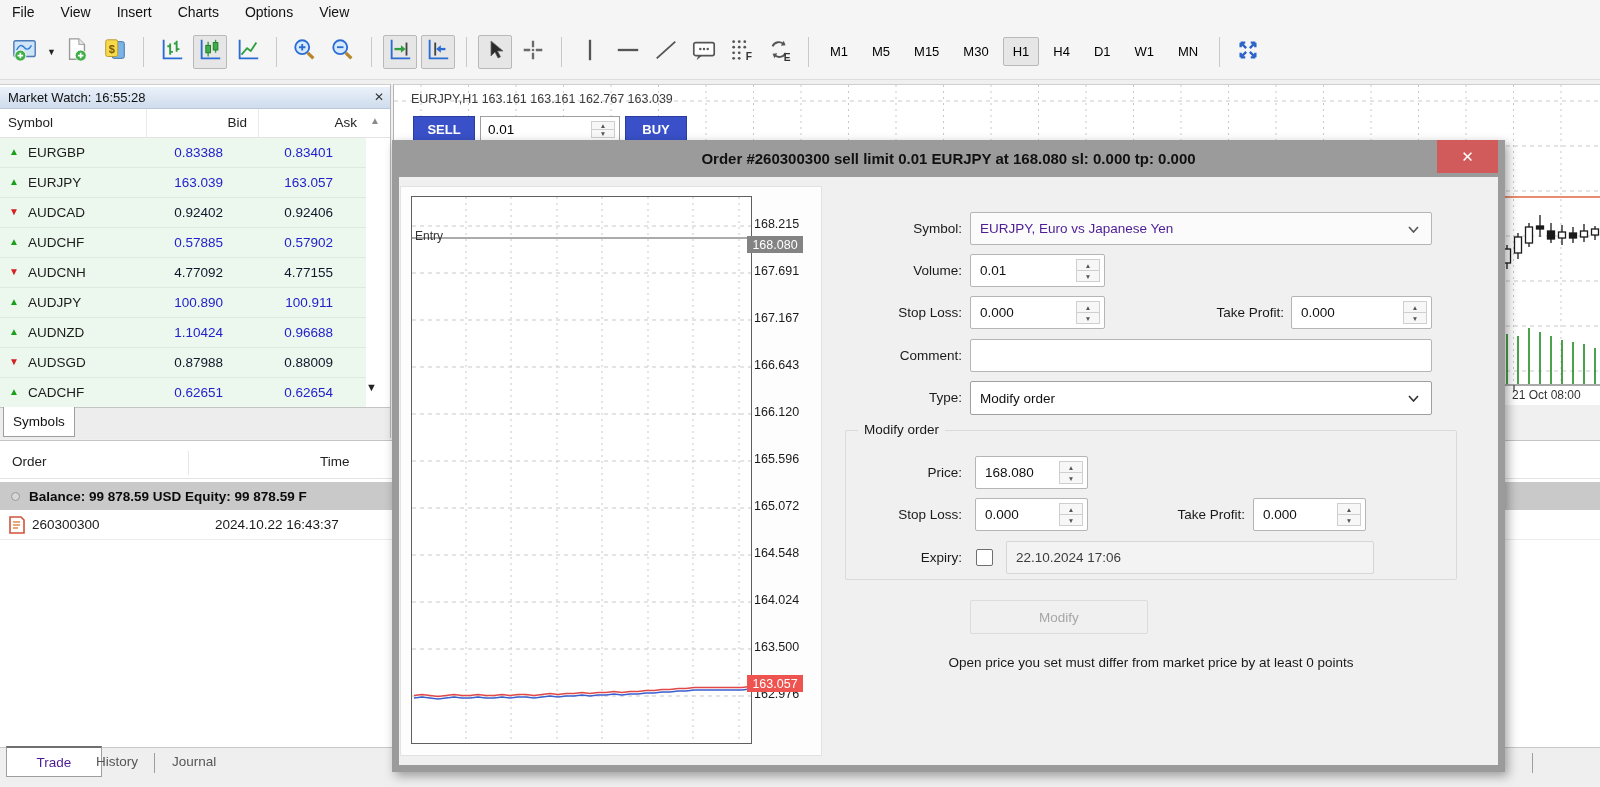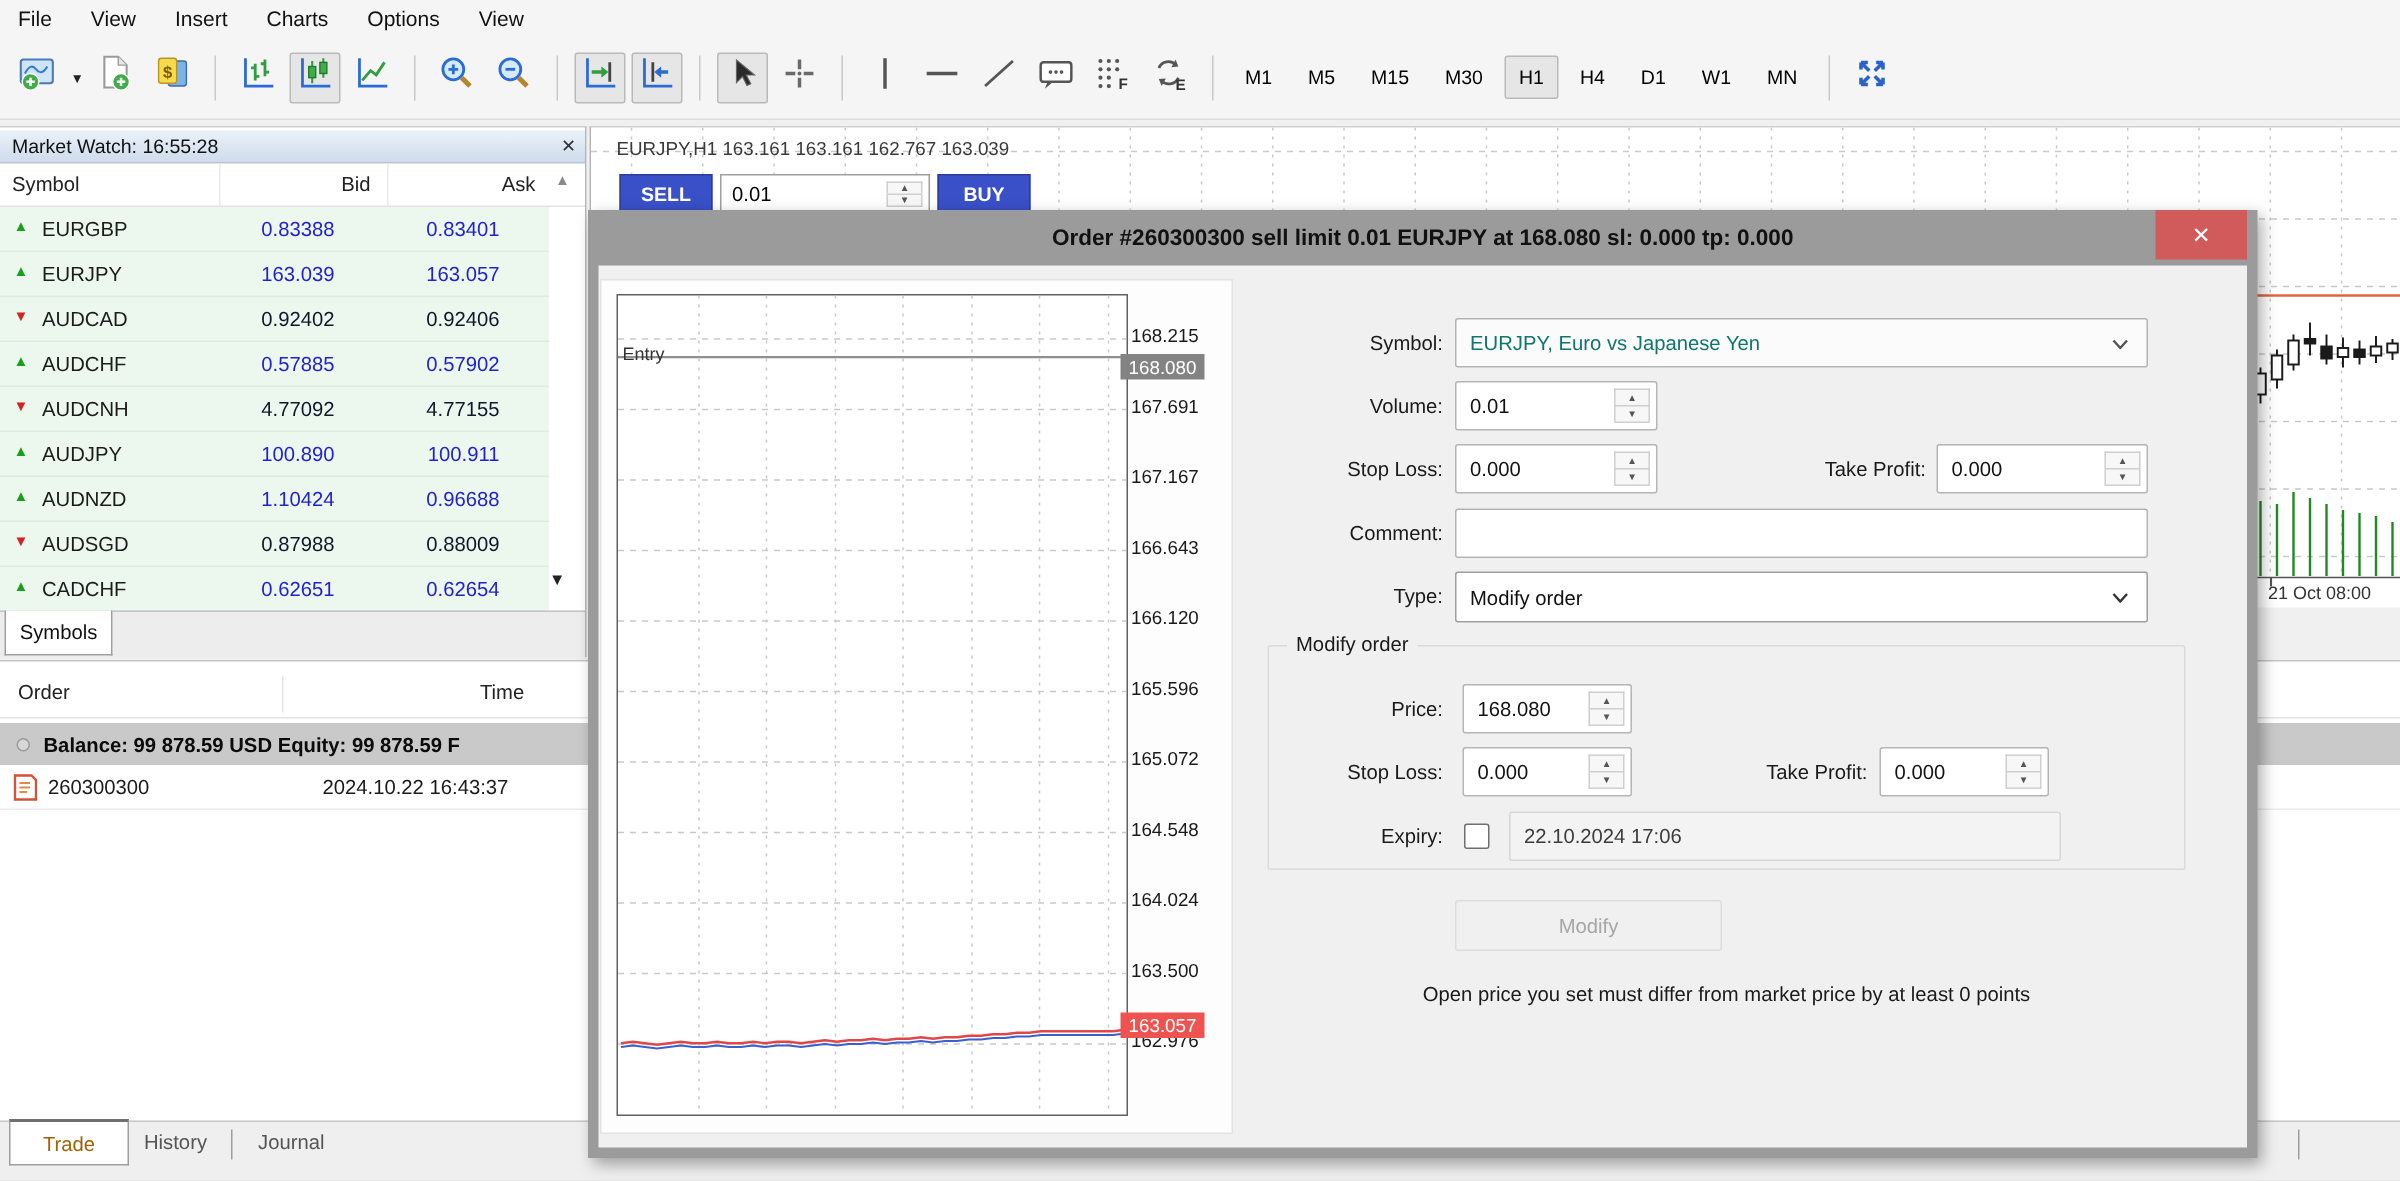--- a/index.html
+++ b/index.html
@@ -44,41 +44,41 @@
   .scroll-arrow{position:absolute;font-size:10px;color:#8a8a8a;}
 
   
   #toolbox{left:0;top:440px;width:1600px;height:307px;background:#fff;border-top:1px solid #c4c4c4;}
   #tb-head{left:0;top:6px;width:1600px;height:32px;border-bottom:1px solid #e3e3e3;font-size:13.5px;color:#222;}
   #tb-balance{left:0;top:41px;width:1600px;height:28px;background:#c9c9c9;font-size:13.5px;font-weight:bold;color:#0b0b0b;display:flex;align-items:center;white-space:nowrap;overflow:hidden;}
   #tb-order{left:0;top:70px;width:1600px;height:29px;border-bottom:1px solid #ececec;font-size:13.5px;color:#1a1a1a;}
 
   
   #tabbar{left:0;top:747px;width:1600px;height:40px;background:#efefef;border-top:1px solid #c8c8c8;}
-  #tab-trade{position:absolute;left:6px;top:-2px;width:80px;height:31px;background:#fff;border:1px solid #9e9e9e;border-top:2px solid #6f6f6f;display:flex;align-items:center;justify-content:center;font-size:13.5px;color:#a16207;}
+  #tab-trade{position:absolute;left:6px;top:-2px;width:96px;height:31px;background:#fff;border:1px solid #9e9e9e;border-top:2px solid #6f6f6f;display:flex;align-items:center;justify-content:center;font-size:13.5px;color:#4c1d95;}
   .tab-plain{position:absolute;top:6px;font-size:13.5px;color:#555;}
   .tab-sep{position:absolute;top:5px;width:1px;height:20px;background:#9e9e9e;}
 
   
   #dialog{left:392px;top:140px;width:1113px;height:632px;background:#9b9b9b;box-shadow:3px 4px 10px rgba(0,0,0,.35);z-index:50;}
   #dlg-body{position:absolute;left:7px;top:37px;right:7px;bottom:7px;background:#f0f0f0;}
   #dlg-title{position:absolute;left:0;top:0;width:100%;height:37px;display:flex;align-items:center;justify-content:center;font-size:15px;font-weight:600;color:#111;}
   #dlg-close{position:absolute;right:7px;top:0;width:61px;height:33px;background:#d15b5b;color:#fff;display:flex;align-items:center;justify-content:center;font-size:15px;}
 
   #mini-card{position:absolute;left:8px;top:46px;width:422px;height:570px;background:#fdfdfd;border:1px solid #e2e2e2;}
   #mini-box{position:absolute;left:19px;top:56px;width:341px;height:548px;border:1px solid #5f5f5f;background:#fff;}
   .tick{position:absolute;left:362px;width:60px;height:16px;font-size:12.5px;color:#1a1a1a;}
   .badge{position:absolute;left:355px;width:56px;height:17px;color:#fff;font-size:12.5px;display:flex;align-items:center;justify-content:center;}
   #entry-badge{top:96px;background:#838383;}
   #price-badge{top:535px;background:#ef5350;z-index:2;}
   #entry-text{position:absolute;left:23px;top:89px;font-size:12px;color:#333;z-index:2;}
 
   .flabel{position:absolute;height:33px;display:flex;align-items:center;justify-content:flex-end;font-size:13.5px;color:#1a1a1a;}
   .fld{position:absolute;height:33px;background:#fff;border:1px solid #b5b5b5;border-radius:2px;display:flex;align-items:center;padding:0 9px;font-size:13.5px;color:#111;}
-  .fld.disabled{background:#fbfbfb;color:#0f766e;}
+  .fld.disabled{background:#fbfbfb;color:#4c1d95;}
   .fld.gray{background:#f3f3f3;border-color:#d6d6d6;color:#3c3c3c;}
   .spin{position:absolute;right:4px;top:4px;bottom:4px;width:24px;display:flex;flex-direction:column;}
   .spin div{flex:1;border:1px solid #cfcfcf;background:#f7f7f7;color:#555;font-size:6.5px;display:flex;align-items:center;justify-content:center;}
   .spin div:first-child{border-bottom:none;}
   .chev{position:absolute;right:12px;top:13px;width:11px;height:7px;}
   .groupbox{position:absolute;border:1px solid #dadada;border-radius:2px;}
   .legend{position:absolute;left:12px;top:-9px;background:#f0f0f0;padding:0 6px;font-size:13.5px;color:#1a1a1a;}
   .cbx{position:absolute;width:17px;height:17px;background:#fff;border:1.5px solid #6f6f6f;border-radius:2px;}
   .dbtn{position:absolute;height:34px;display:flex;align-items:center;justify-content:center;font-size:13.5px;border-radius:2px;}
   #btn-modify{background:#f0f0f0;border:1px solid #dcdcdc;color:#a6a6a6;}

